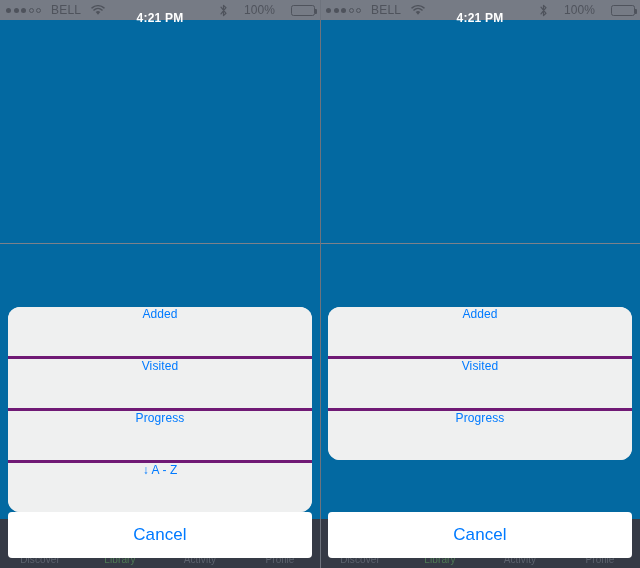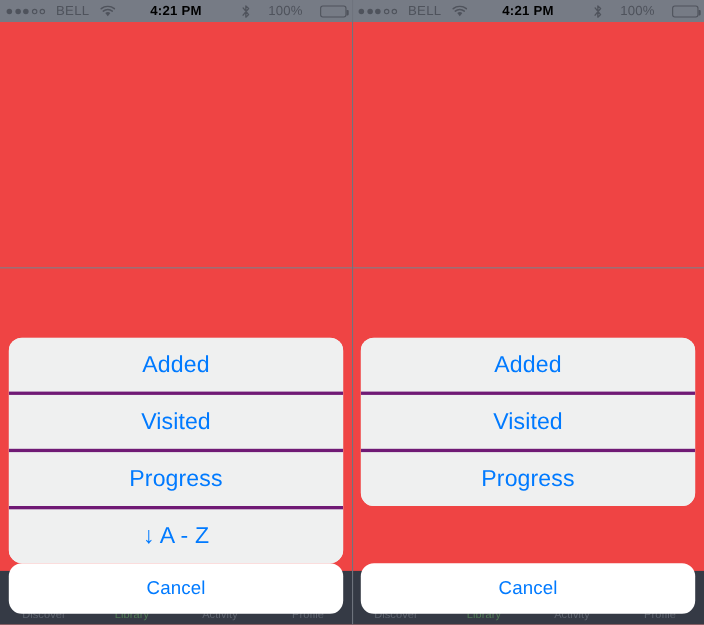--- a/index.html
+++ b/index.html
@@ -34,21 +34,21 @@
     width: 1px;
     height: 568px;
     background: #6e737d;
     z-index: 60;
   }
 
   
   .app-bg {
     position: absolute;
     inset: 0;
-    background: #ef4444;
+    background: #0369a1;
   }
   .content-rule {
     position: absolute;
     left: 0;
     right: 0;
     top: 243px;
     height: 1px;
     background: #7c818a;
   }
   .tabbar {
@@ -114,28 +114,28 @@
     color: #4f535c;
     letter-spacing: 0.2px;
     margin-left: 2px;
   }
   .wifi { margin-left: 2px; display: block; }
 
   .sb-center {
     position: absolute;
     left: 0;
     right: 0;
-    top: 0;
+    top: 8px;
     height: 20px;
     display: flex;
     align-items: center;
     justify-content: center;
     font-size: 12px;
     font-weight: bold;
-    color: #000000;
+    color: #ffffff;
     letter-spacing: 0.2px;
   }
   .sb-right {
     position: absolute;
     right: 5px;
     top: 0;
     height: 20px;
     display: flex;
     align-items: center;
     gap: 16px;
@@ -176,38 +176,38 @@
     right: 8px;
     top: 307px;
     border-radius: 12px;
     background: #eff0f0;
     overflow: hidden;
     z-index: 50;
   }
   .sheet-row {
     height: 49px;
     display: flex;
-    align-items: center;
+    align-items: flex-start;
     justify-content: center;
-    font-size: 21px;
+    font-size: 12px;
     color: #007aff;
     letter-spacing: 0.1px;
     position: relative;
     background: #eff0f0;
   }
   .sheet-row + .sheet-row {
     border-top: 3px solid #701a75;
   }
   .cancel {
     position: absolute;
     left: 8px;
     right: 8px;
     top: 512px;
     height: 46px;
-    border-radius: 12px;
+    border-radius: 4px;
     background: #ffffff;
     display: flex;
     align-items: center;
     justify-content: center;
     font-size: 17px;
     font-weight: normal;
     color: #007aff;
     letter-spacing: 0.1px;
     z-index: 50;
   }

